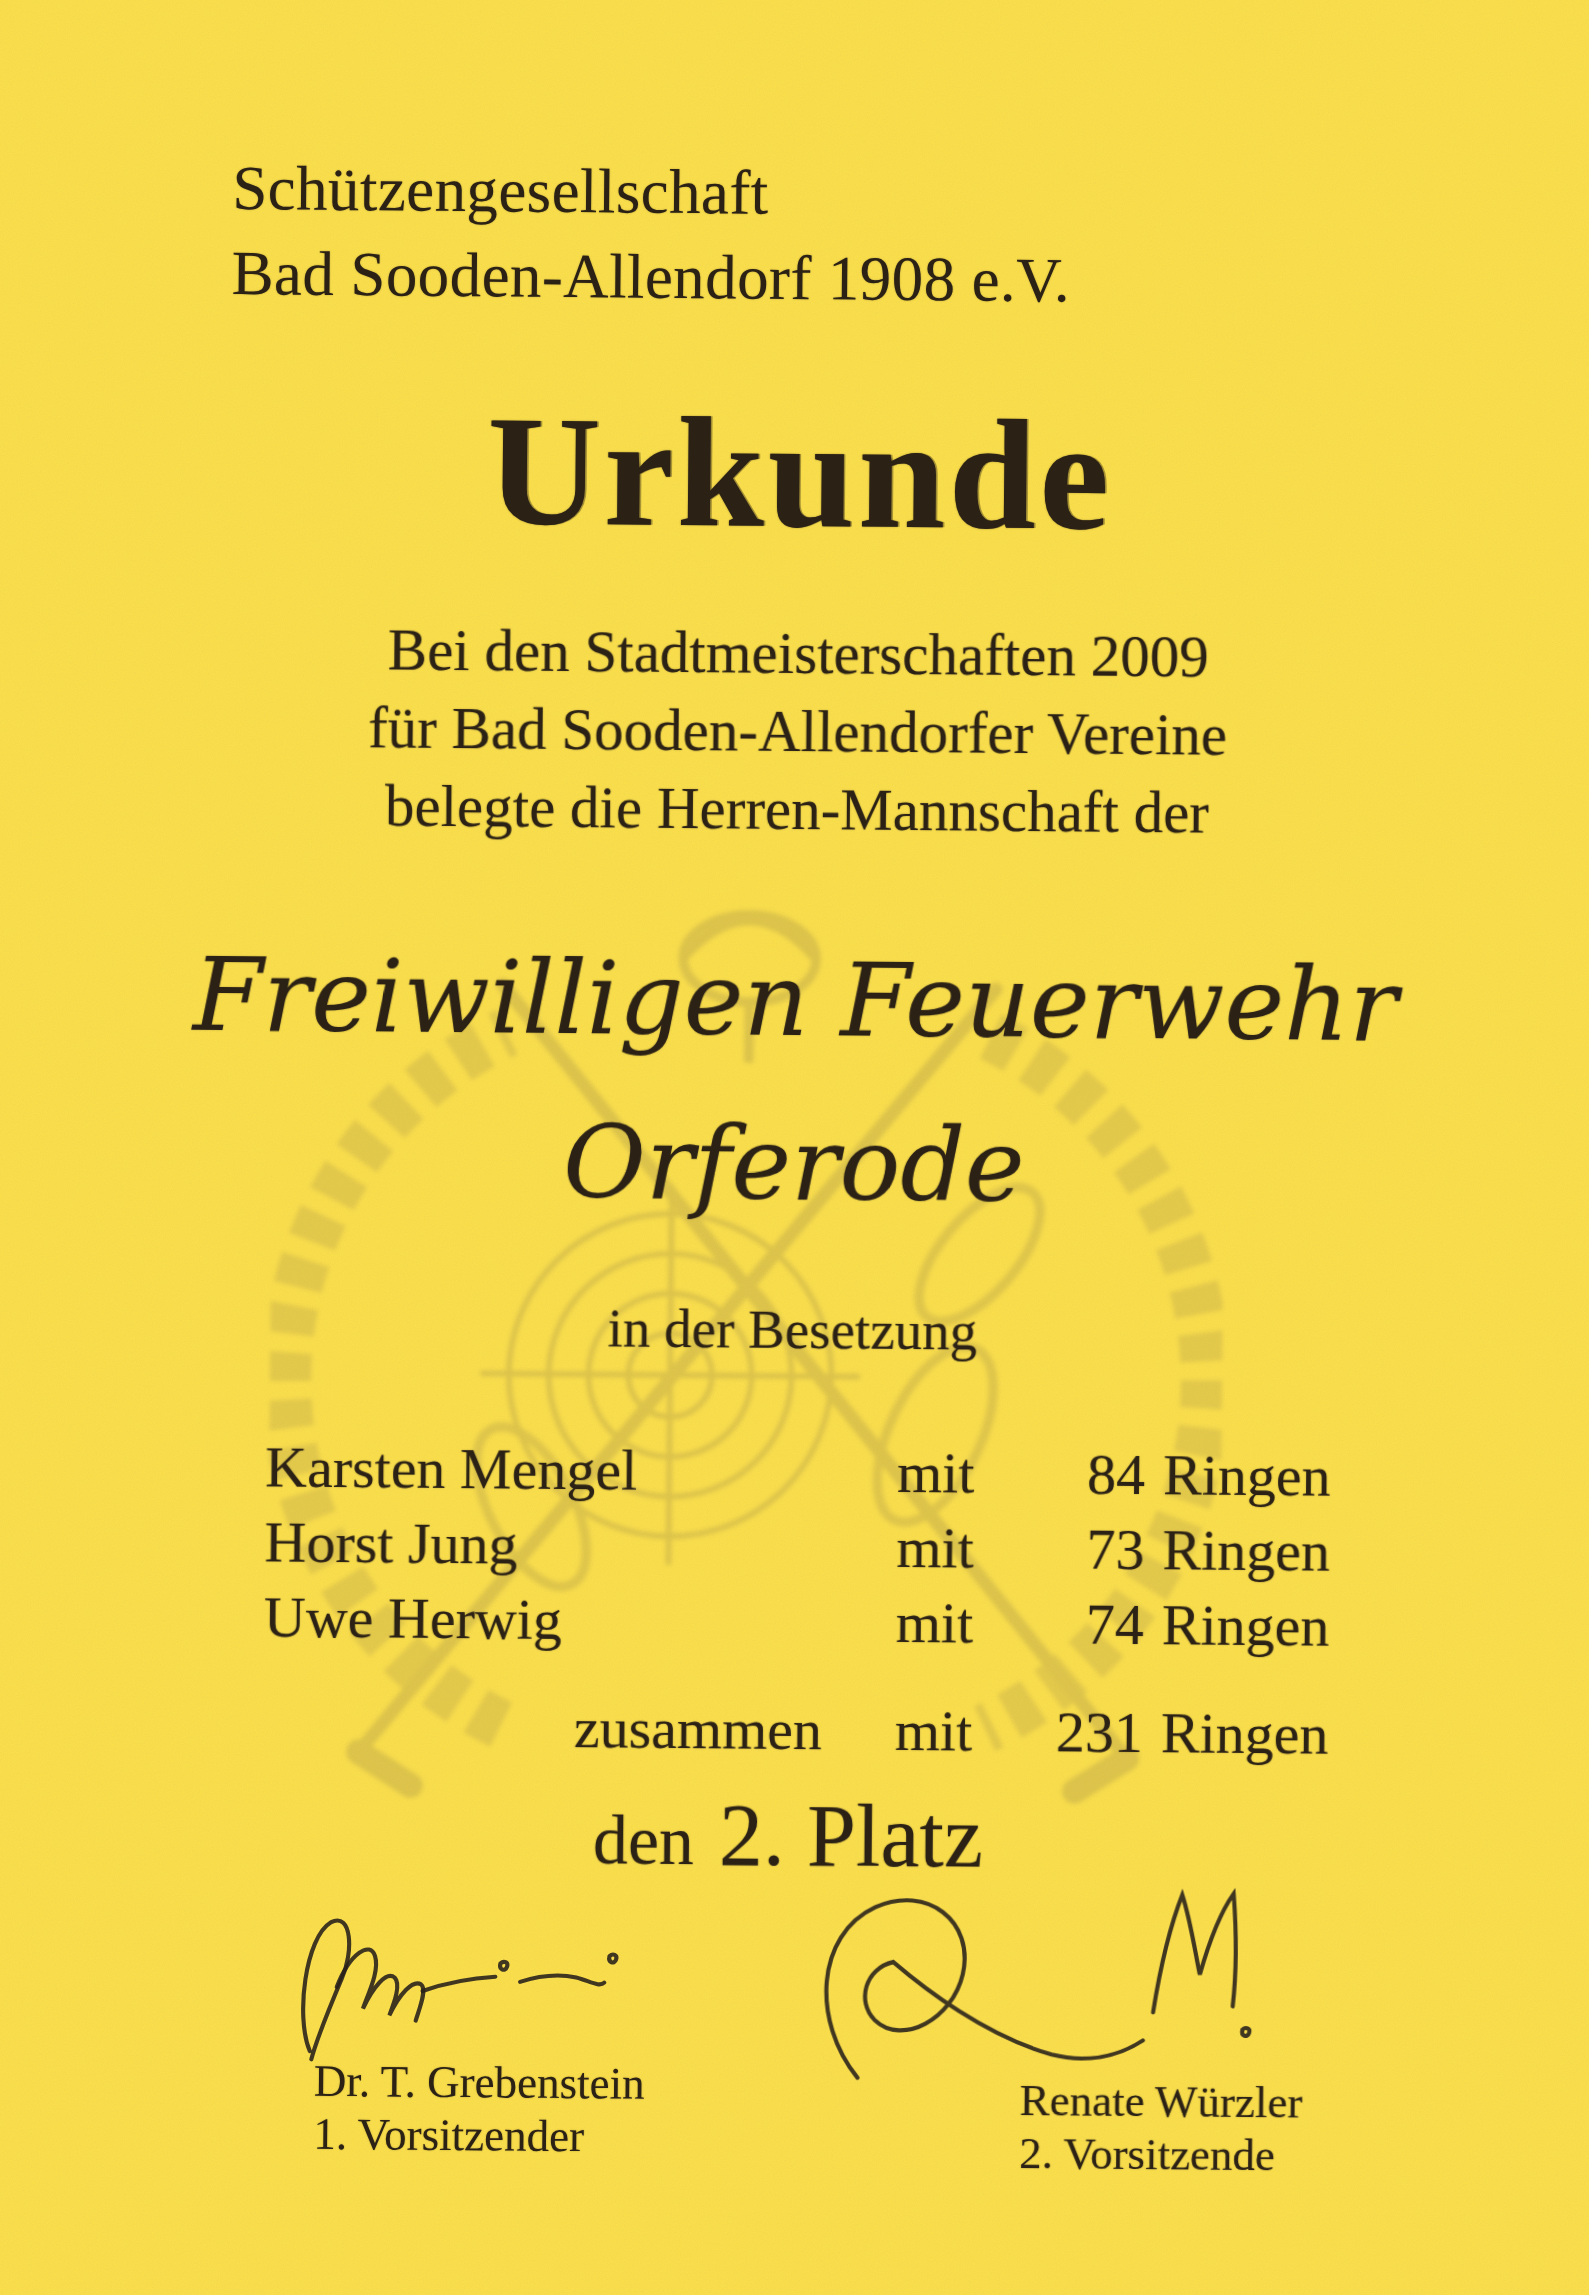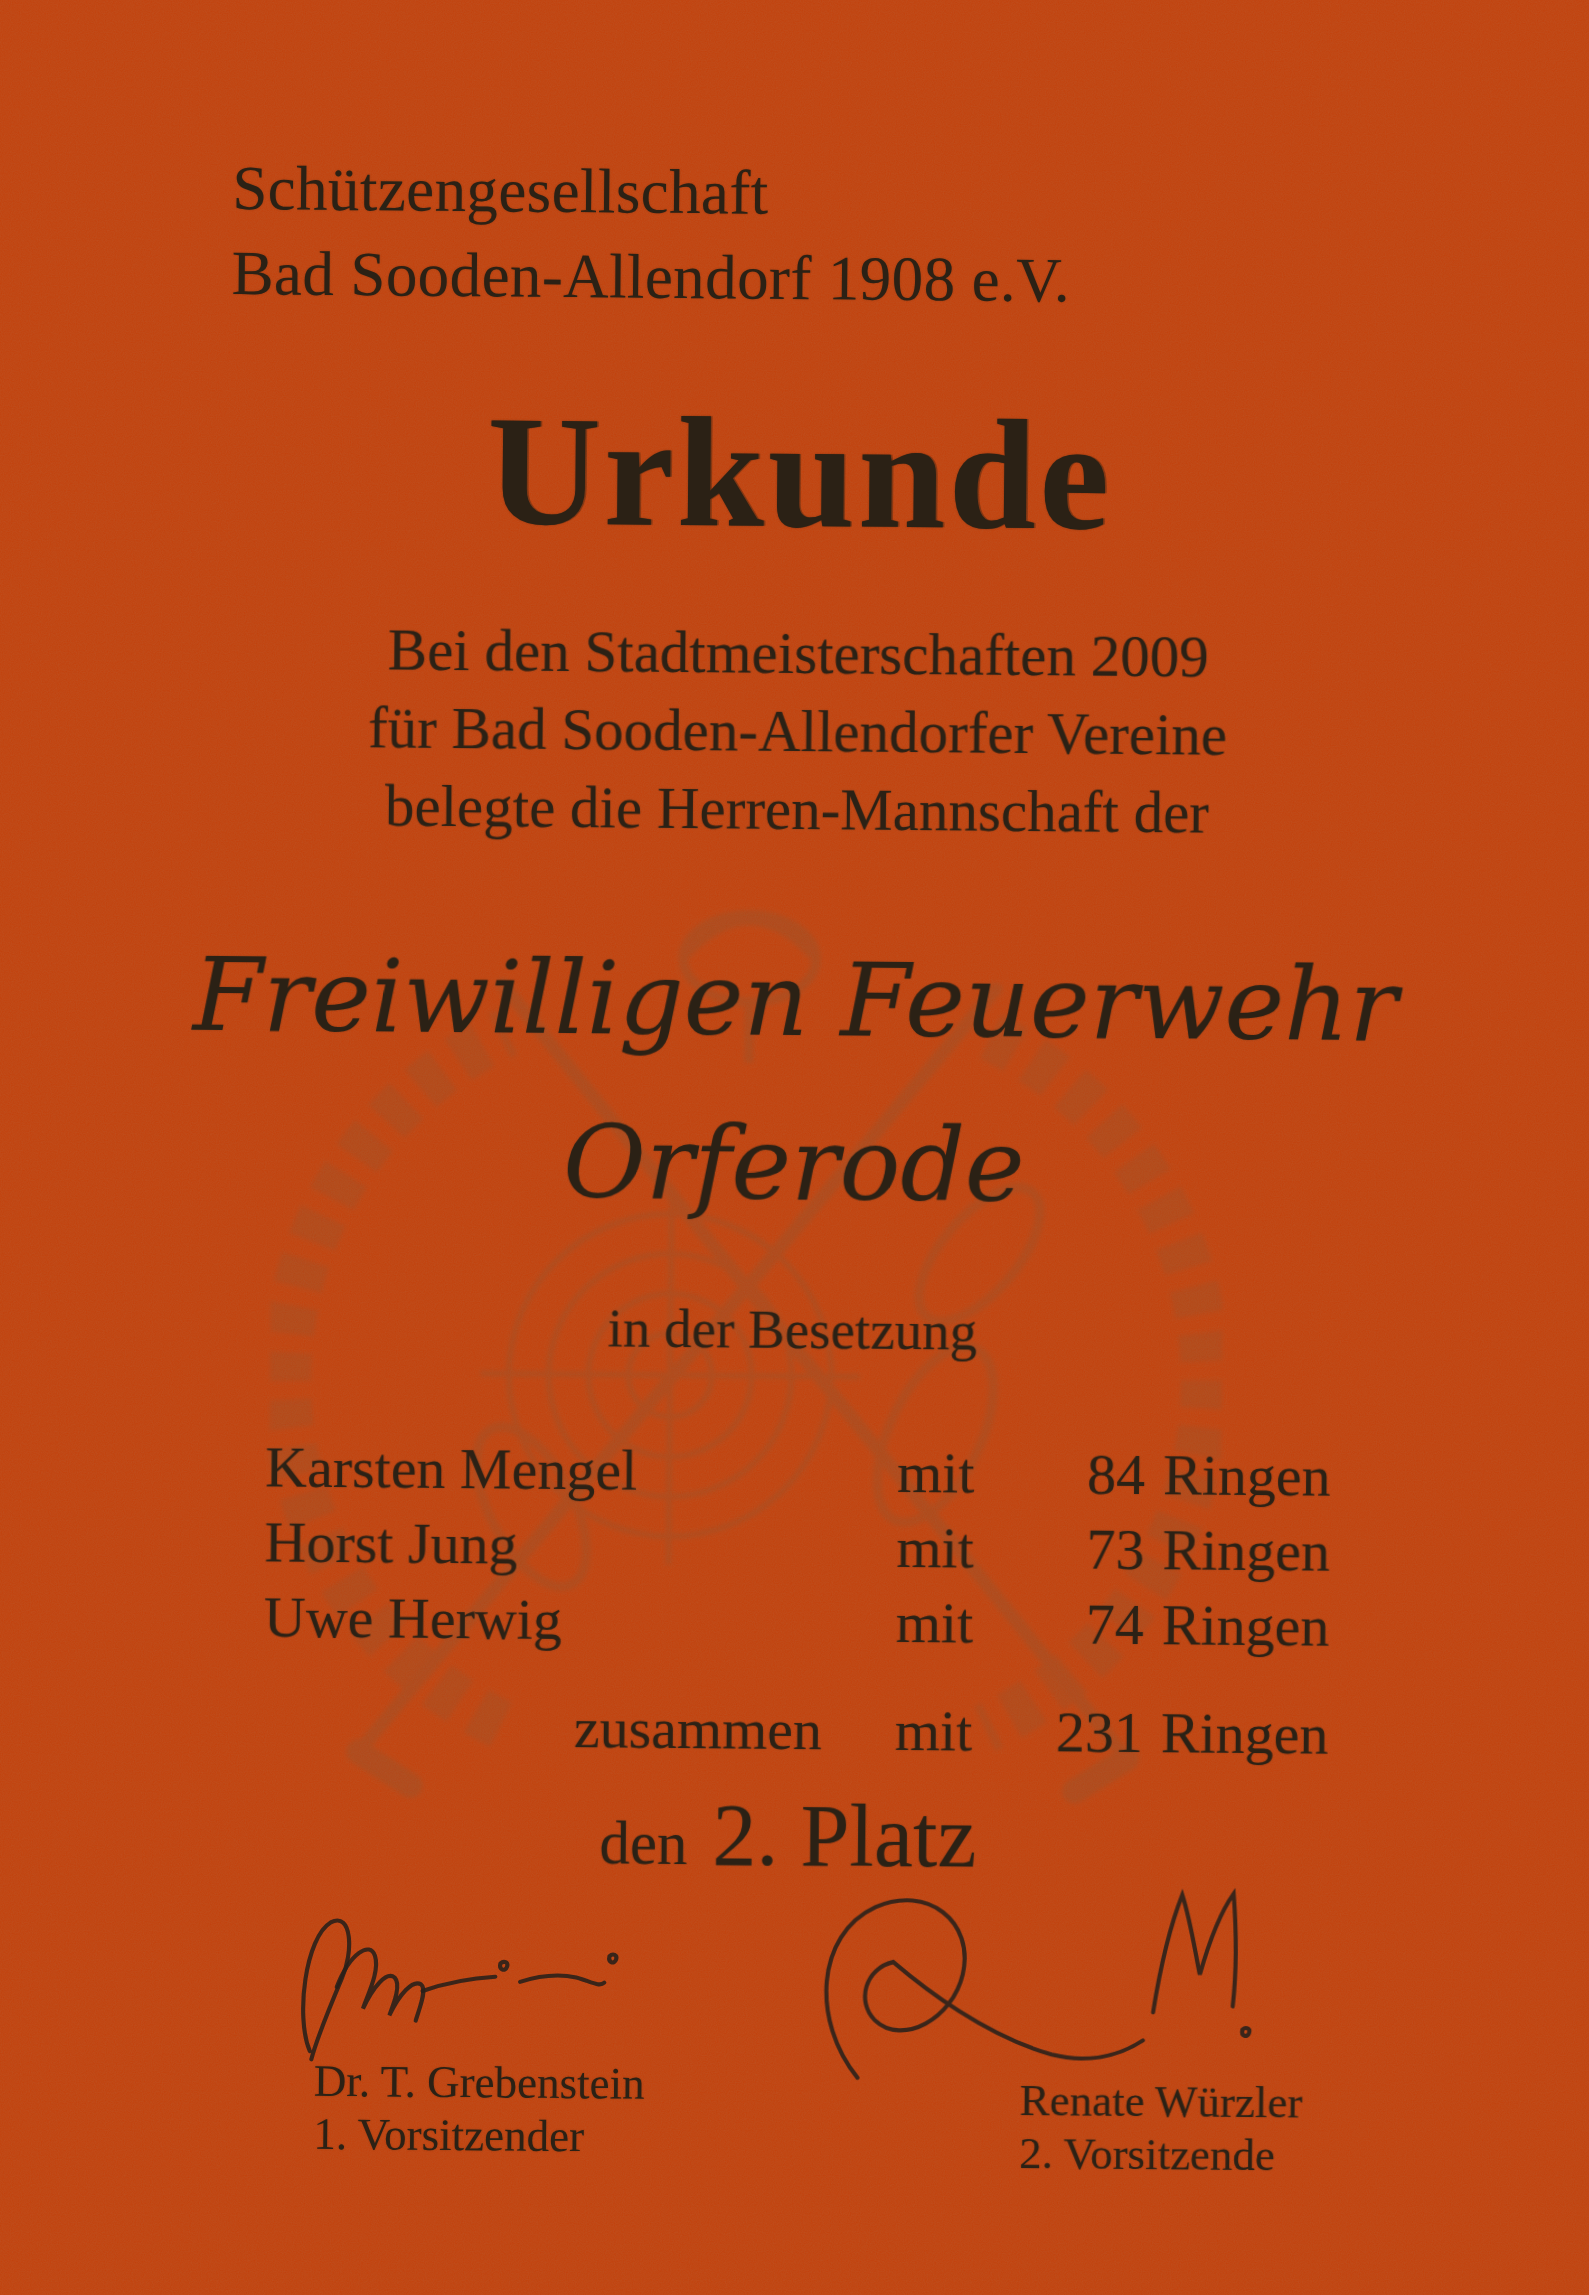--- a/index.html
+++ b/index.html
@@ -11,21 +11,21 @@
   .page{
     position:relative;width:1590px;height:2295px;overflow:hidden;
     background:
       radial-gradient(ellipse 580px 414px at 15% 10%, rgba(138,126,98,0.20), transparent 62%),
       radial-gradient(ellipse 745px 538px at 88% 6%,  rgba(148,133,103,0.22), transparent 62%),
       radial-gradient(ellipse 1035px 787px at 48% 52%, rgba(255,250,234,0.12), transparent 72%),
       radial-gradient(ellipse 662px 497px at 92% 88%, rgba(142,129,100,0.16), transparent 62%),
       radial-gradient(ellipse 538px 373px at 6% 78%,  rgba(150,138,110,0.14), transparent 60%),
       linear-gradient(180deg, rgba(116,106,84,0.10), rgba(116,106,84,0) 16%),
       #c8beа4;
-    background-color:#c2410c;
+    background-color:#fde047;
   }
   .grain{position:absolute;inset:0;opacity:.45;pointer-events:none;}
   .tilt{position:absolute;inset:0;transform:rotate(0.5deg);transform-origin:50% 45%;}
   .ink{color:#2b2115;text-shadow:0 0 1.7px rgba(43,33,21,.38);}
   .club{
     position:absolute;left:225px;top:151px;
     font-size:63px;line-height:85px;letter-spacing:0.4px;
   }
   .title{
     position:absolute;left:0;top:383px;width:100%;text-align:center;
@@ -53,21 +53,21 @@
   .col-name{flex:1;text-align:left;}
   .col-label{flex:1;text-align:right;padding-right:73px;}
   .col-mit{width:95px;margin-top:30px;}
   .col-score{width:153px;text-align:right;}
   .col-unit{width:203px;padding-left:18px;}
   .row-total{margin-top:33px;}
   .award{
     position:absolute;left:0;top:1785px;width:100%;
     display:flex;justify-content:center;align-items:baseline;gap:25px;
   }
-  .award-prefix{font-size:61px;}
+  .award-prefix{font-size:70px;}
   .award-main{font-size:88px;}
   .sig-label{position:absolute;font-size:45px;line-height:53px;}
   .sig-left-label{left:323px;top:2059px;}
   .sig-right-label{left:1029px;top:2072px;}
   .sig-svg{position:absolute;pointer-events:none;}
   .sig-svg path{stroke:#27201a;stroke-width:5;fill:none;stroke-linecap:round;opacity:.88;}
   .watermark{
     position:absolute;left:273px;top:845px;width:952px;height:977px;
     opacity:.20;filter:blur(2.1px);pointer-events:none;
   }

